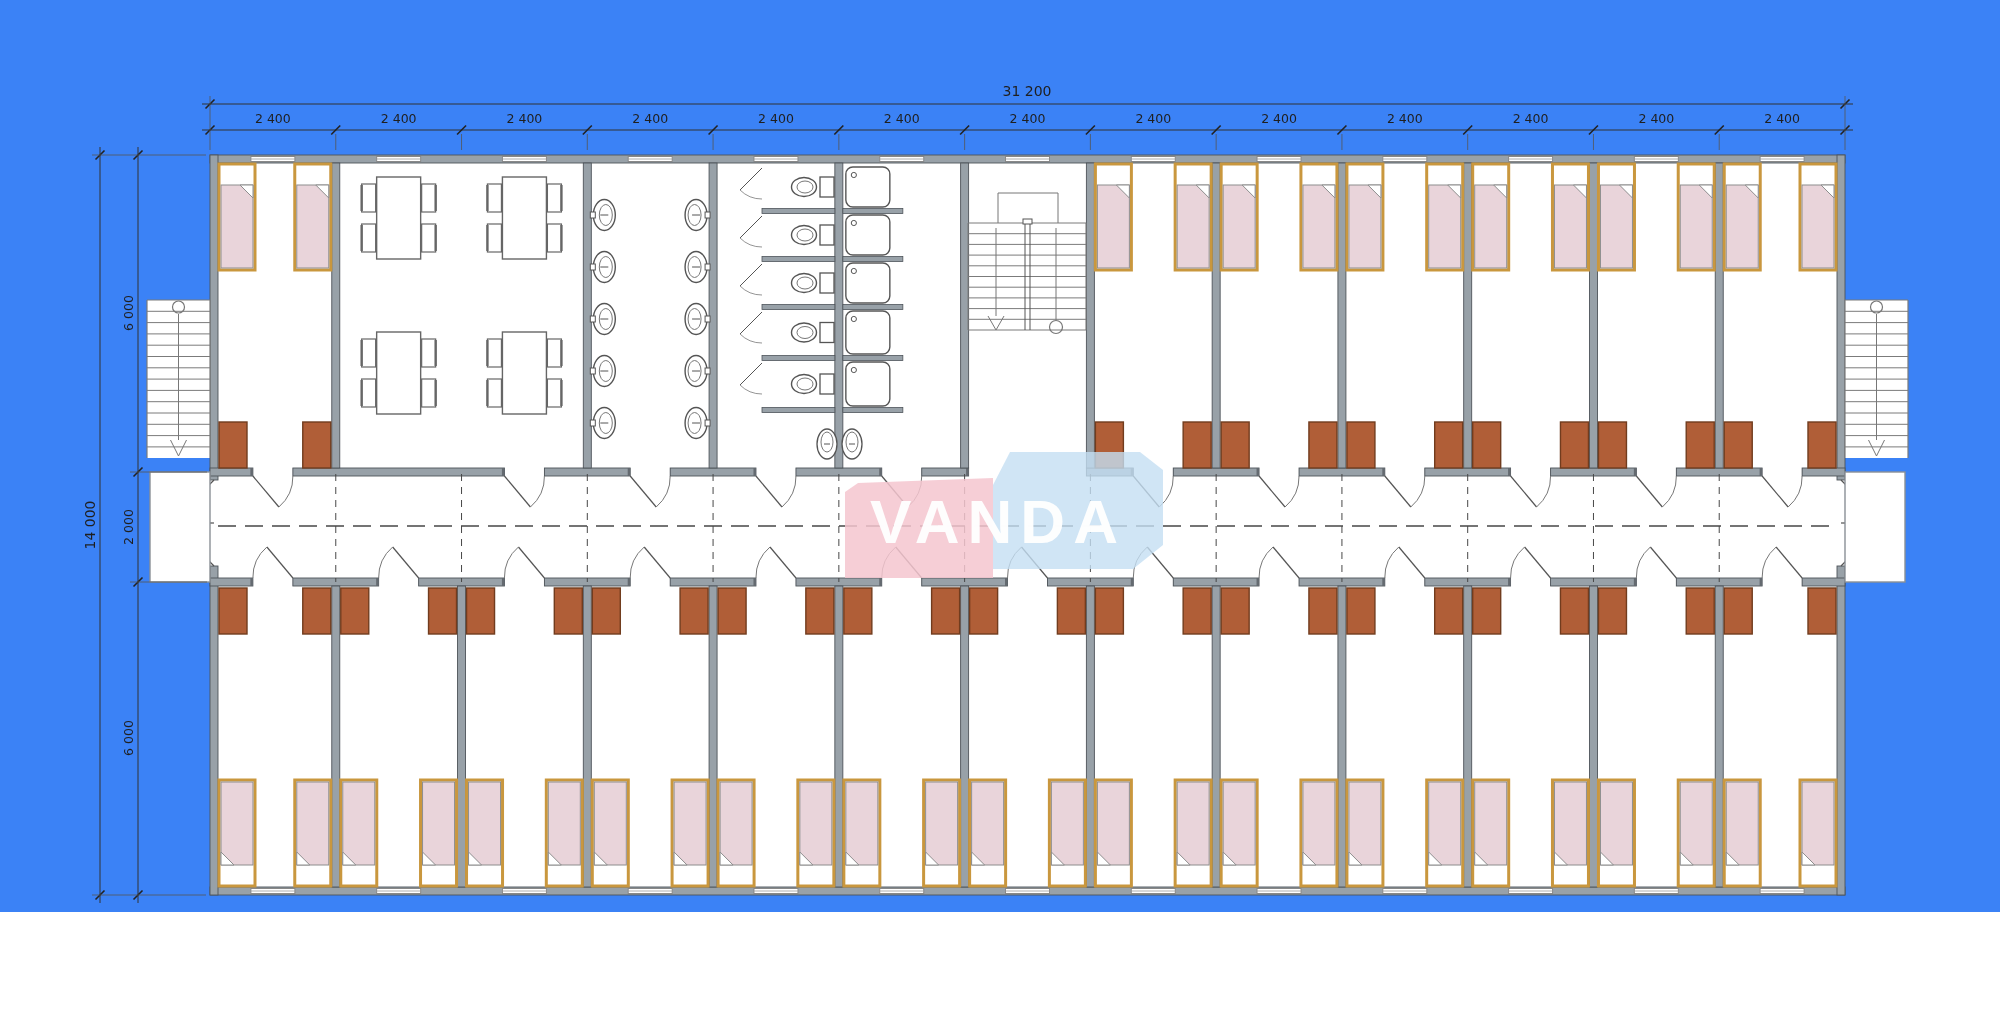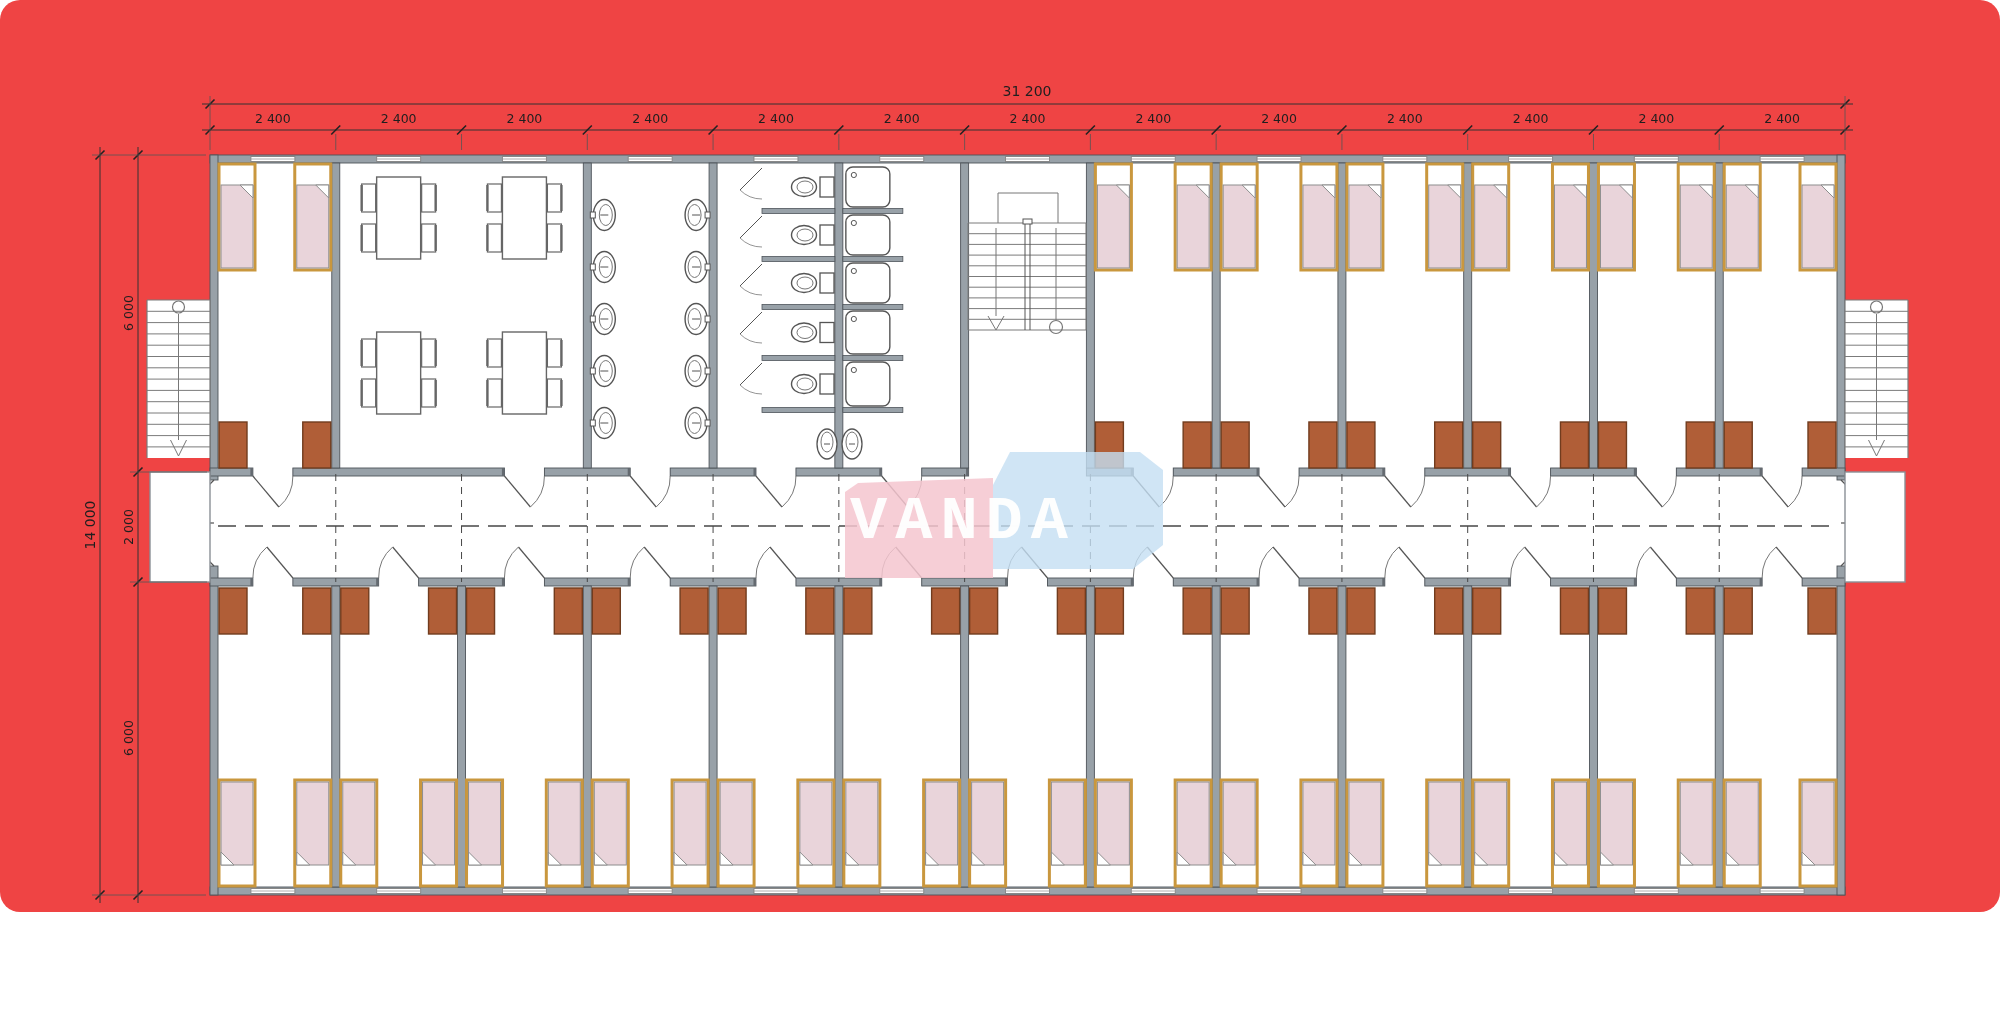--- a/index.html
+++ b/index.html
@@ -1,21 +1,21 @@
 <!DOCTYPE html>
 <html><head>
 <meta charset="utf-8">
 <style>
   html,body{margin:0;padding:0;background:#fff;}
-  .plan-wrap{position:relative;width:2000px;height:912px;background:#ef4444;overflow:hidden;
-             font-family:"DejaVu Sans","Liberation Sans",sans-serif;border-radius:20px;}
+  .plan-wrap{position:relative;width:2000px;height:912px;background:#3b82f6;overflow:hidden;
+             font-family:"DejaVu Sans","Liberation Sans",sans-serif;}
   .plan-svg{position:absolute;left:0;top:0;}
   .wm-text{position:absolute;left:850px;top:478px;width:296px;height:88px;line-height:88px;
-           text-align:left;font-weight:bold;font-size:62px;letter-spacing:8px;color:#ffffff;
-           opacity:0.97;font-family:Liberation Mono, monospace;user-select:none;}
+           text-align:center;font-weight:bold;font-size:62px;letter-spacing:8px;color:#ffffff;
+           opacity:0.97;font-family:Liberation Sans, sans-serif;user-select:none;}
 </style>
 </head>
 <body>
 
 <div class="plan-wrap">
   <svg class="plan-svg" id="plan" width="2000" height="1032" viewBox="0 0 2000 1032">
       <g>
         <rect x="210" y="155" width="1635" height="740" fill="#ffffff" stroke="none" stroke-width="0" rx="0"></rect>
       </g>
       <g>

